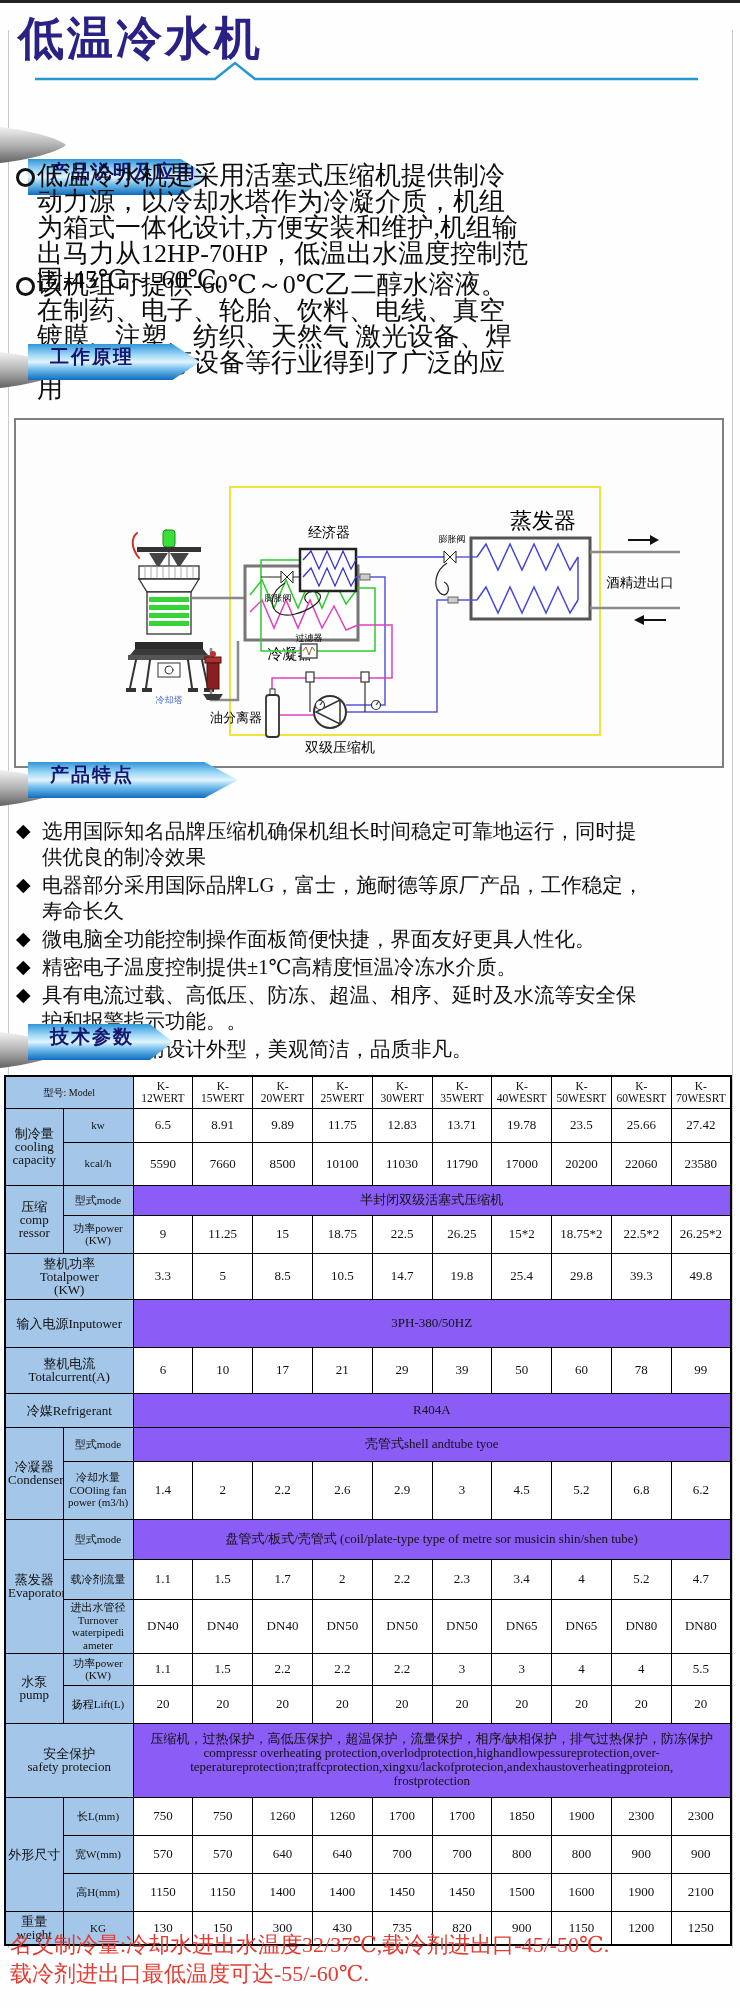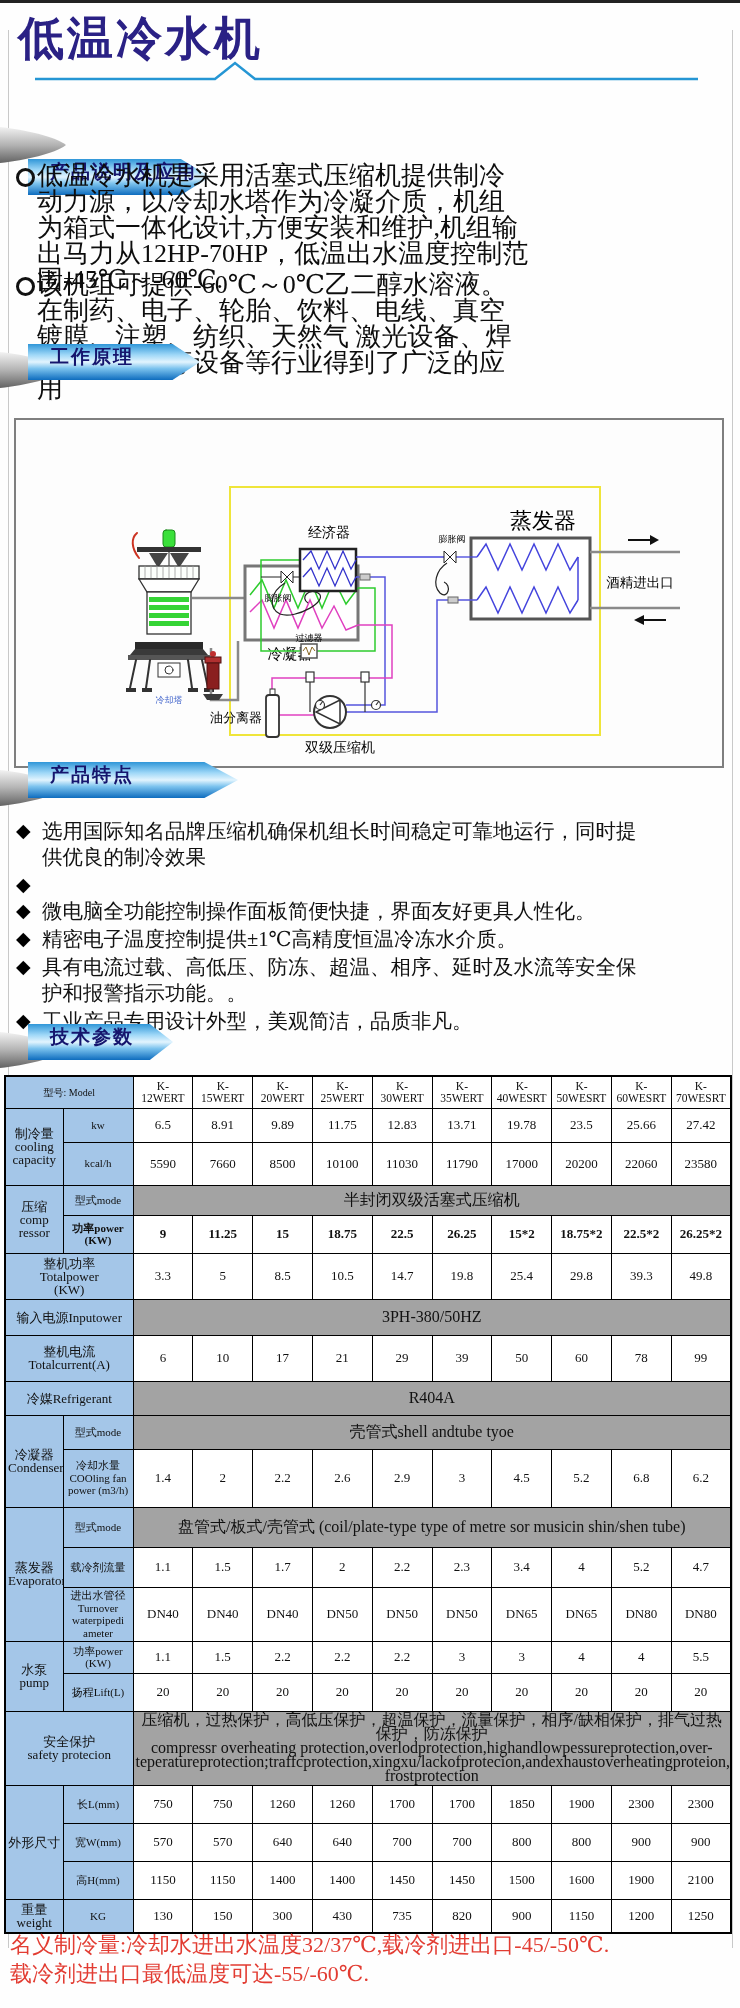--- a/index.html
+++ b/index.html
@@ -28,21 +28,21 @@
   #diagram-box{position:absolute;left:14px;top:418px;width:710px;height:350px;
       border:2px solid #7f7f7f;background:#fdfdfd;box-sizing:border-box;}
   #diagram-box svg{position:absolute;left:-2px;top:-2px;}
   
   #specs-table{position:absolute;left:4px;top:1075px;width:726px;border-collapse:collapse;
       table-layout:fixed;border:2px solid #000;}
   #specs-table td{border:1px solid #000;text-align:center;vertical-align:middle;
       padding:1px 2px;white-space:pre-line;overflow:hidden;}
   #specs-table td.g{background:#a4c6e8;font-size:13px;line-height:13px;}
   #specs-table td.lbl{background:#a4c6e8;font-size:11px;line-height:12.5px;}
-  #specs-table td.mergedv{background:#a3a3a3;font-size:16px;line-height:14px;}
+  #specs-table td.mergedv{background:#8b5cf6;font-size:13px;line-height:14px;}
   #specs-table td.val{background:#fff;font-size:13px;}
   #specs-table td.mhead{background:#fff;font-size:11.5px;}
   #footer-note{position:absolute;left:10px;top:1930px;font-size:22px;line-height:29px;color:#e23c32;}
 </style>
 </head>
 <body>
 
 <div id="page">
   <div class="top-rule"></div>
   <div class="side-rule" style="left:8px;"></div>
@@ -252,20 +252,21 @@
       </div>
   </div>
 
   <div id="features">
       <div class="feat">
         <span class="dmark">◆</span>
         <span class="ftext">选用国际知名品牌压缩机确保机组长时间稳定可靠地运行，同时提供优良的制冷效果</span>
       </div>
       <div class="feat">
         <span class="dmark">◆</span>
+        <span class="ftext">电器部分采用国际品牌LG，富士，施耐德等原厂产品，工作稳定，寿命长久</span>
       </div>
       <div class="feat">
         <span class="dmark">◆</span>
         <span class="ftext">微电脑全功能控制操作面板简便快捷，界面友好更具人性化。</span>
       </div>
       <div class="feat">
         <span class="dmark">◆</span>
         <span class="ftext">精密电子温度控制提供±1℃高精度恒温冷冻水介质。</span>
       </div>
       <div class="feat">
@@ -336,21 +337,21 @@
           <td class="val">22060</td>
           <td class="val">23580</td>
         </tr>
         <tr style="height: 30px;">
           <td class="g" rowspan="2">压缩
 comp
 ressor</td>
           <td class="lbl">型式mode</td>
           <td class="mergedv" colspan="10">半封闭双级活塞式压缩机</td>
         </tr>
-        <tr style="height: 38px; font-weight: bold;">
+        <tr style="height: 38px;">
           <td class="lbl">功率power
 (KW)</td>
           <td class="val">9</td>
           <td class="val">11.25</td>
           <td class="val">15</td>
           <td class="val">18.75</td>
           <td class="val">22.5</td>
           <td class="val">26.25</td>
           <td class="val">15*2</td>
           <td class="val">18.75*2</td>
@@ -365,21 +366,21 @@
           <td class="val">5</td>
           <td class="val">8.5</td>
           <td class="val">10.5</td>
           <td class="val">14.7</td>
           <td class="val">19.8</td>
           <td class="val">25.4</td>
           <td class="val">29.8</td>
           <td class="val">39.3</td>
           <td class="val">49.8</td>
         </tr>
-        <tr style="height: 36px;">
+        <tr style="height: 48px;">
           <td class="g" colspan="2">输入电源Inputower</td>
           <td class="mergedv" colspan="10">3PH-380/50HZ</td>
         </tr>
         <tr style="height: 46px;">
           <td class="g" colspan="2">整机电流Totalcurrent(A)</td>
           <td class="val">6</td>
           <td class="val">10</td>
           <td class="val">17</td>
           <td class="val">21</td>
           <td class="val">29</td>

